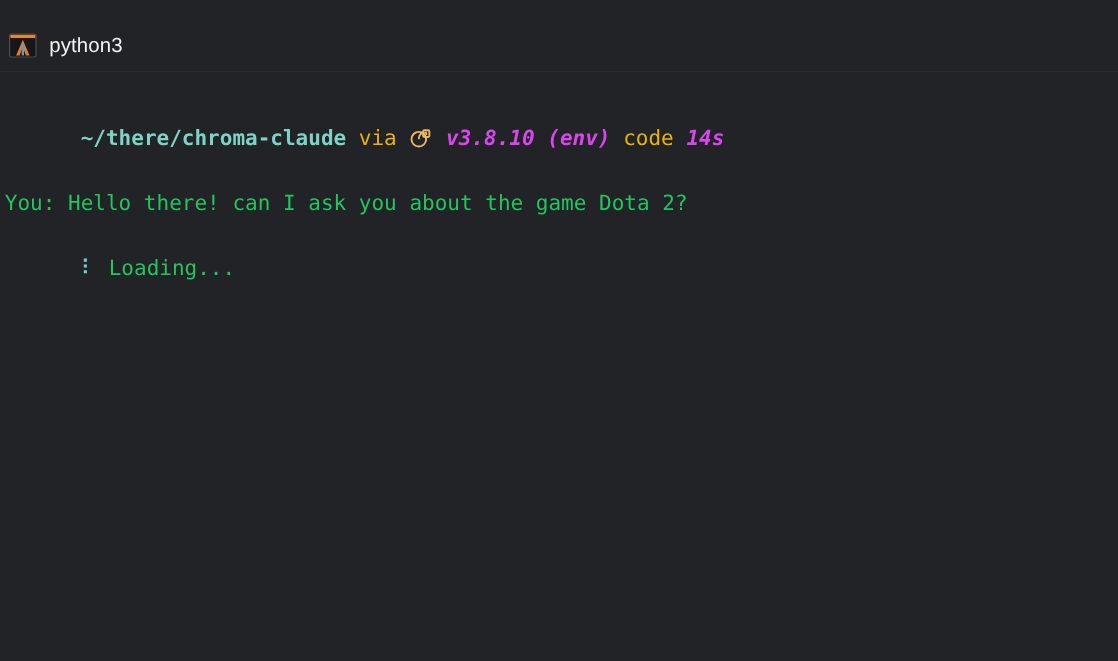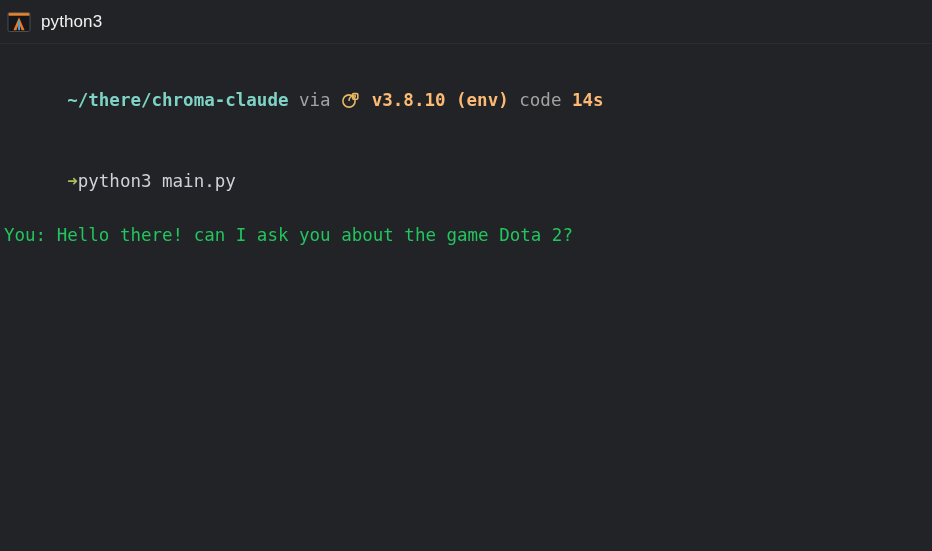--- a/index.html
+++ b/index.html
@@ -26,20 +26,21 @@
   
   .titlebar {
     height: 44px;
     min-height: 44px;
     background: #212326;
     display: flex;
     align-items: center;
     padding-left: 6px;
     box-sizing: border-box;
     border-bottom: 1px solid #2a2c2f;
+    margin-top: 16px;
   }
   .app-icon {
     width: 24px;
     height: 24px;
     margin-right: 10px;
     margin-left: 1px;
     flex: 0 0 auto;
     display: block;
   }
   .title-text {
@@ -64,22 +65,22 @@
     overflow: hidden;
   }
   .line {
     white-space: pre;
     min-height: 27px;
   }
   .seg { white-space: pre; }
 
   .c-path    { color: #7fd3c6; font-weight: bold; }
   .c-plain   { color: #ced2d8; }
-  .c-dim     { color: #a3a3a3; text-align: center; }
-  .c-yellow  { color: #fdba74; font-weight: bold; }
+  .c-dim     { color: #eab308; text-align: center; }
+  .c-yellow  { color: #d946ef; font-weight: bold; font-style: italic; }
   .c-arrow   { color: #a9bd5e; font-weight: bold; }
   .c-spin    { color: #6fd0c4; }
   .c-out     { color: #22c55e; }
 </style>
 </head>
 <body>
 
 <div class="window">
 
   <div class="titlebar">
@@ -99,21 +100,21 @@
           <g fill="none" stroke="#e8b865" stroke-width="1.6">
             <ellipse cx="8" cy="9" rx="6.1" ry="6.1"></ellipse>
             <path d="M8 9 q0-5 5-5.6" stroke-width="1.5"></path>
             <rect x="11.6" y="1.6" width="5.2" height="5.6" rx="1"></rect>
             <path d="M13.4 4.6 h1.6"></path>
           </g>
           <circle cx="14" cy="3.4" r="0.9" fill="#e8b865"></circle>
         </svg><span class="seg c-plain"> </span><span class="seg c-yellow">v3.8.10</span><span class="seg c-plain"> </span><span class="seg c-yellow">(env)</span><span class="seg c-plain"> </span><span class="seg c-dim">code</span><span class="seg c-plain"> </span><span class="seg c-yellow">14s</span>
     </div>
 
-    <div class="line">
-      <span class="seg c-arrow">➜</span><span class="seg c-plain">python3 main.py</span>
-    </div>
 
     <div class="line c-out">You: Hello there! can I ask you about the game Dota 2?</div>
 
+    <div class="line">
+      <span class="seg c-spin">⠇</span><span class="seg c-plain"> </span><span class="seg c-out">Loading...</span>
+    </div>
 
   </div>
 </div>
 
 </body></html>

